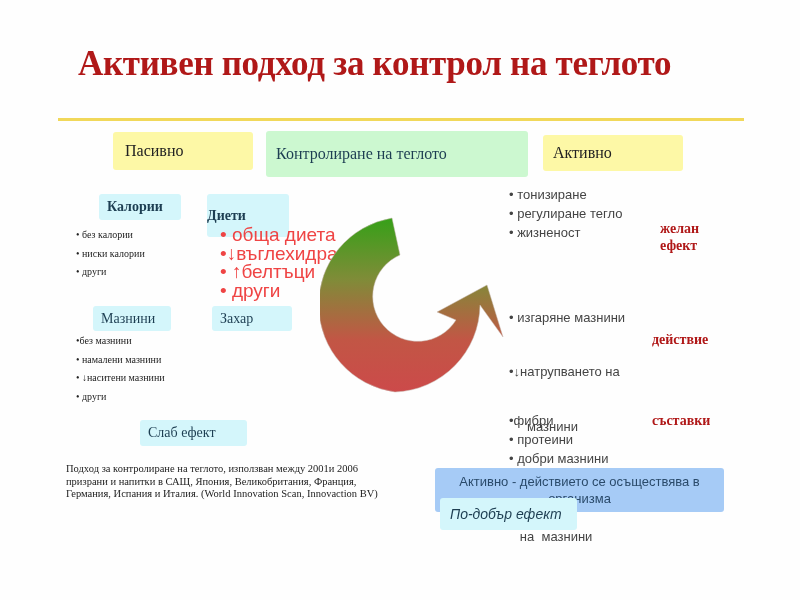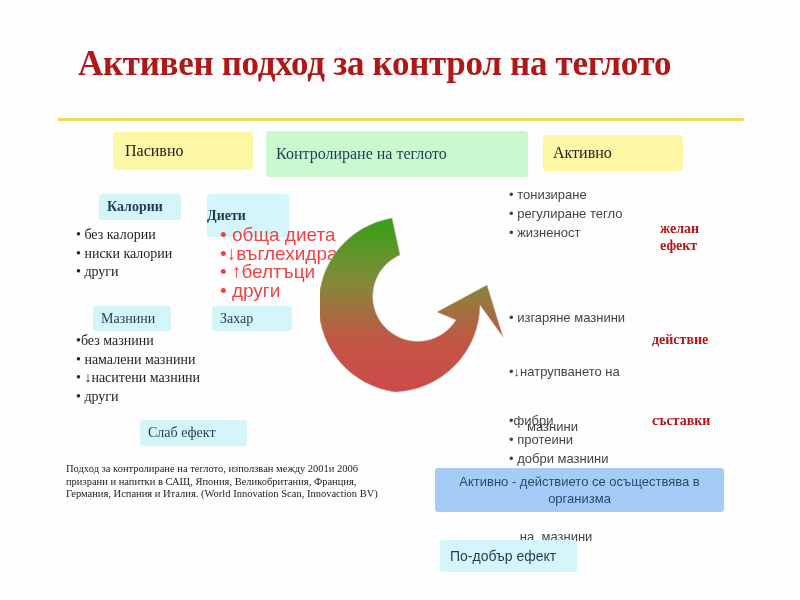--- a/index.html
+++ b/index.html
@@ -10,21 +10,21 @@
            font-size:35px; line-height:37px; color:#b01818; letter-spacing:-0.3px; }
   .rule { left:58px; top:118px; width:686px; height:3px; background:#f1d85a; }
   .box { position:absolute; display:flex; align-items:center; border-radius:3px; }
   .yellow { background:#fdf8a6; }
   .green { background:#ccf8d0; }
   .cyan { background:#d4f6fb; }
   .blue { background:#a6cbf6; }
   .serif { font-family:"Liberation Serif", serif; }
   .list { position:absolute; margin:0; padding:0; list-style:none; font-size:19px; line-height:18.5px; color:#ef4444; }
   .list li { white-space:nowrap; }
-  .list.serif { font-size:14px; line-height:18.5px; color:#222; }
+  .list.serif { font-size:10px; line-height:18.5px; color:#222; }
   .lbl { position:absolute; font-family:"Liberation Serif", serif; font-weight:bold; color:#b01818;
          font-size:14px; line-height:17px; text-align:left; }
   .note { left:66px; top:463px; width:320px; font-family:"Liberation Serif", serif; font-size:10.5px;
           line-height:12.5px; color:#222; }
 </style>
 </head>
 <body>
 
 <div class="abs title">Активен подход за контрол на теглото</div>
 <div class="abs rule"></div>
@@ -119,15 +119,15 @@
   <li>•фибри</li>
   <li>• протеини</li>
   <li>• добри мазнини</li>
 </ul>
 <div class="lbl" style="left:652px;top:412px;width:72px;">съставки</div>
 
 <div class="box blue" style="left:435px;top:468px;width:289px;height:44px;justify-content:flex-start;text-align:center;font-size:13px;line-height:17px;color:#2a4a6a;padding:0 20px;box-sizing:border-box;">
   <span>Активно - действието се осъществява  в организма</span>
 </div>
 
-<div class="box cyan" style="left:440px;top:540px;width:137px;height:32px;padding-left:10px;box-sizing:border-box;font-size:14px;color:#1d3e52;">
+<div class="box cyan" style="left:440px;top:498px;width:137px;height:32px;padding-left:10px;box-sizing:border-box;font-size:14px;color:#1d3e52;font-style:italic;">
   <span>По-добър ефект</span>
 </div>
 
 </body></html>

